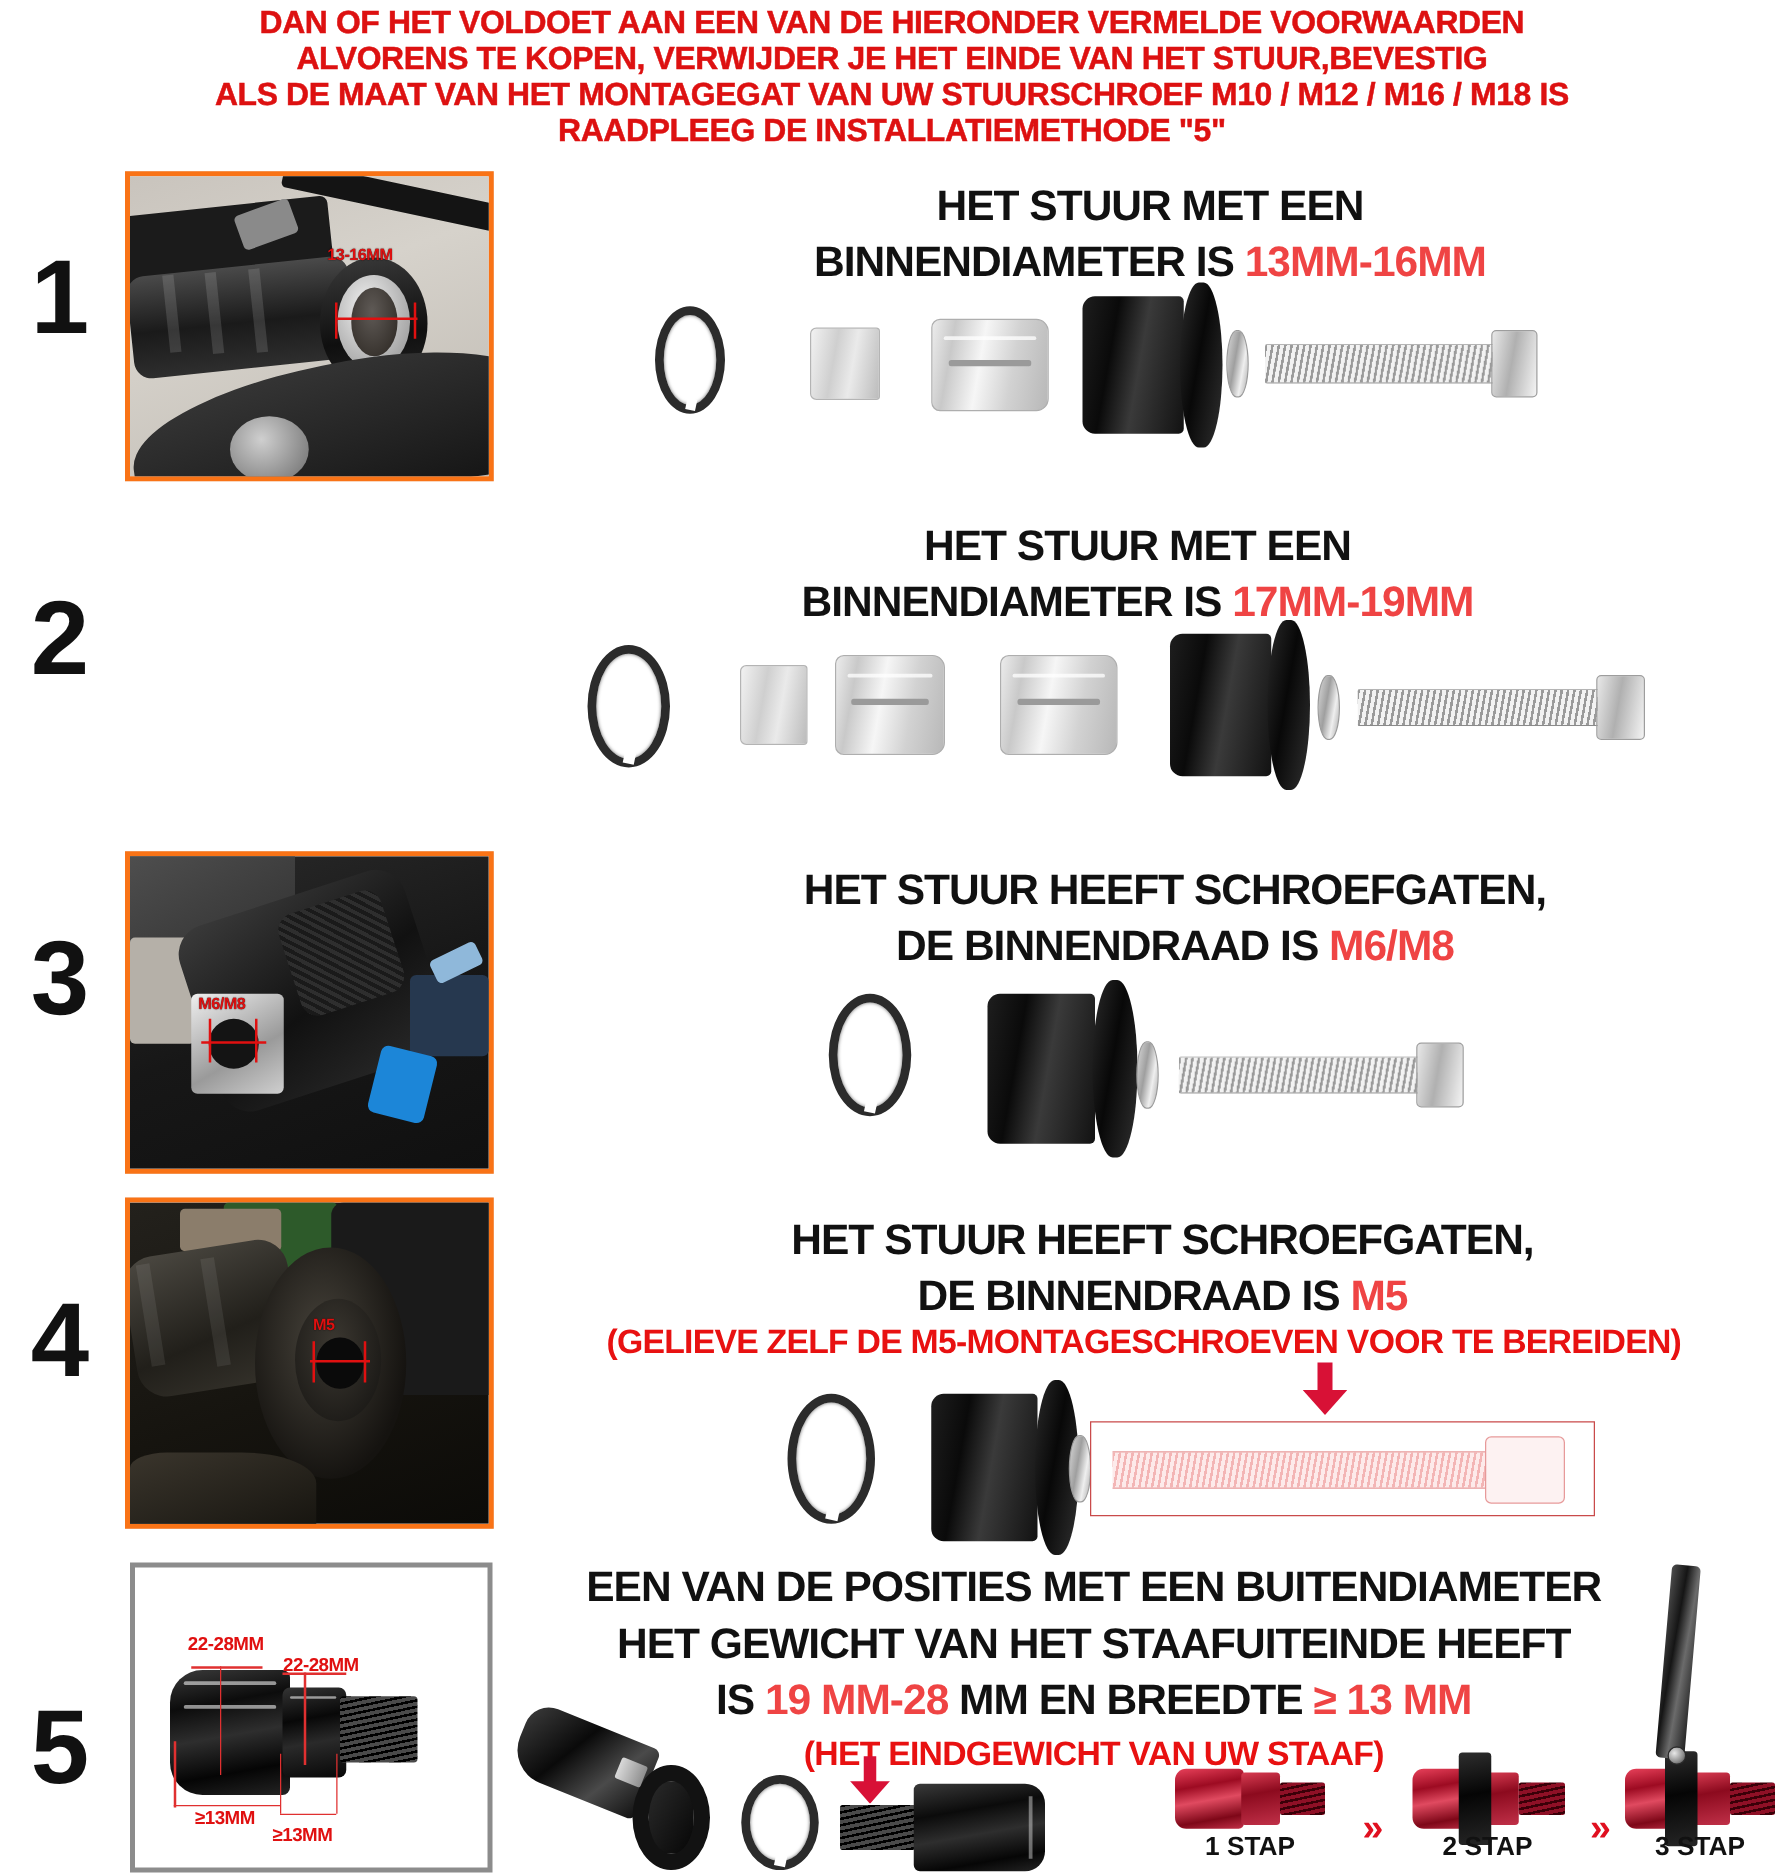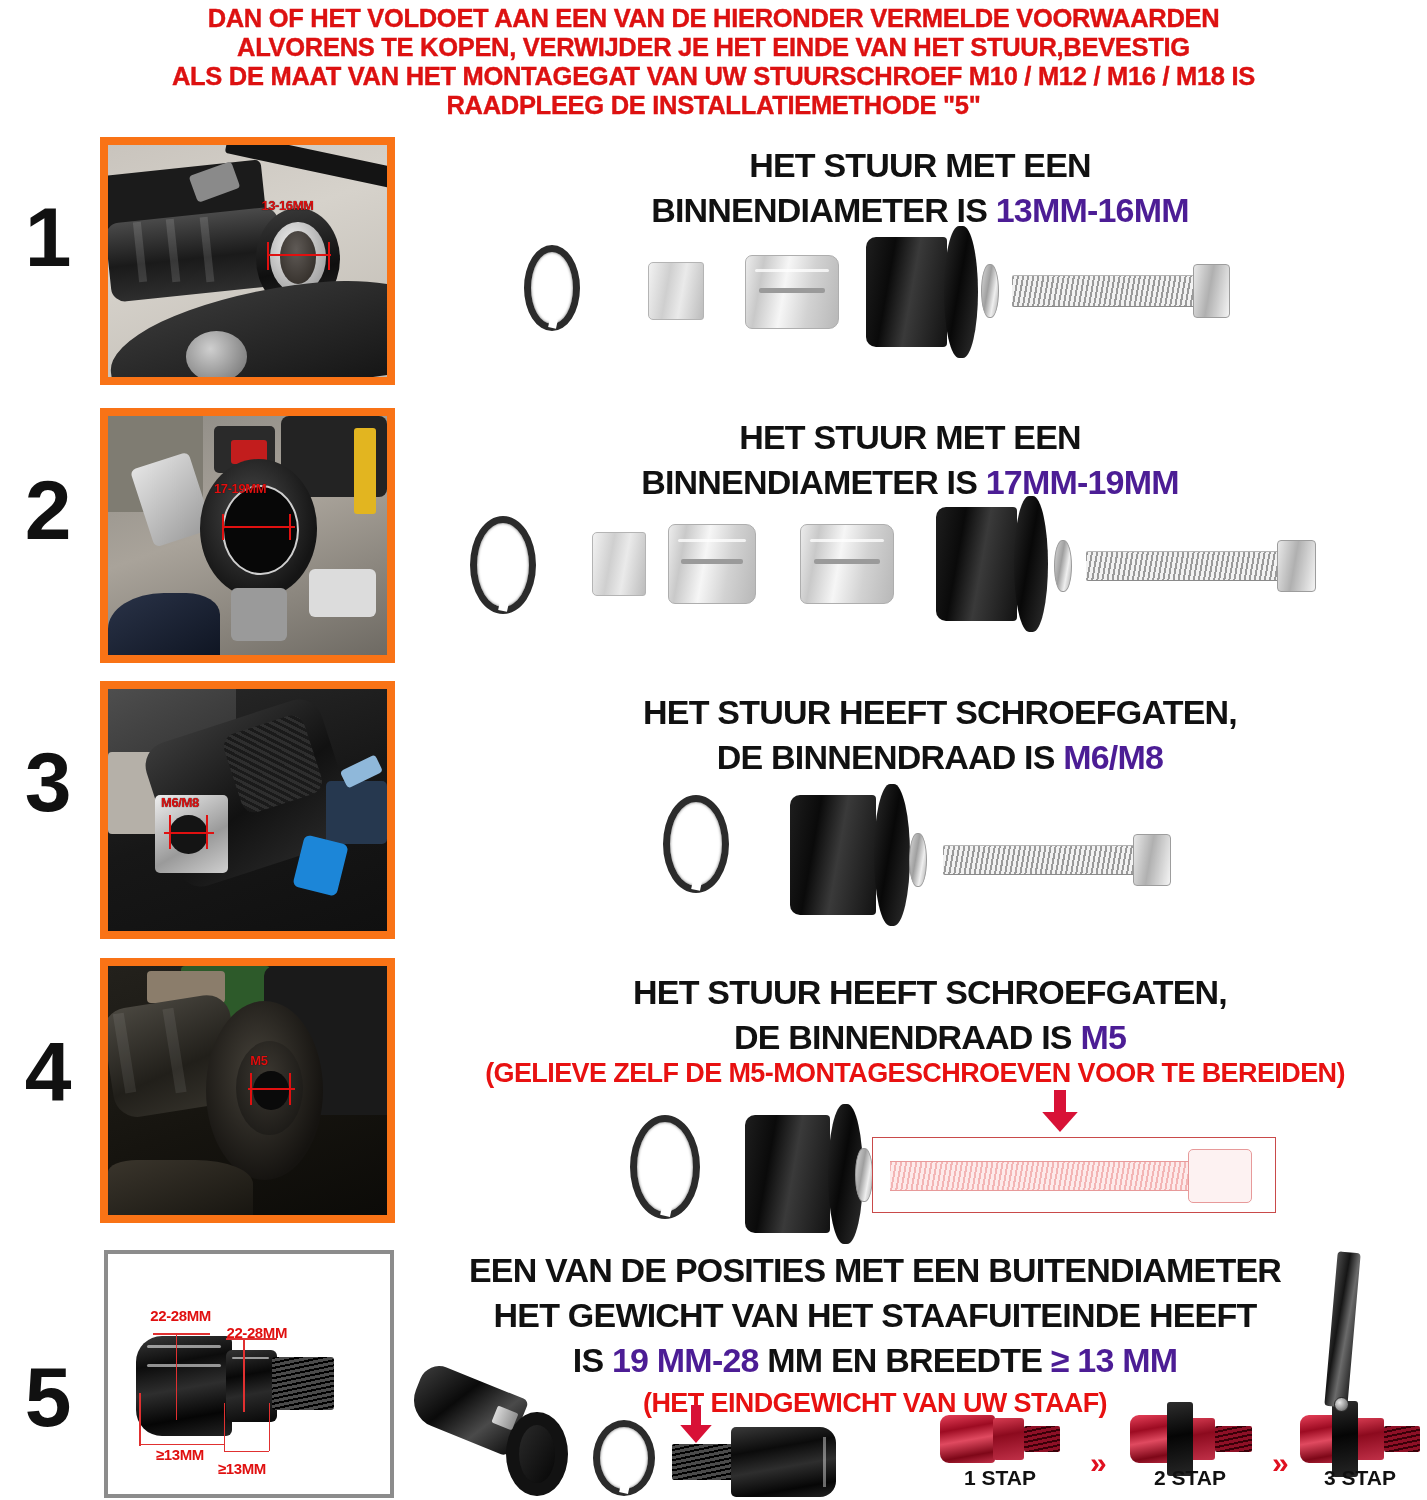--- a/index.html
+++ b/index.html
@@ -21,34 +21,34 @@
   .header div{white-space:nowrap;}
 
   
   .row{position:absolute;left:0;width:1427px;}
   .rownum{
     position:absolute;left:8px;width:80px;text-align:center;
     font-weight:bold;color:#111;font-size:84px;line-height:84px;
     font-family:"Liberation Sans", sans-serif;
   }
   .photo{
-    position:absolute;border:8px solid #f97316;background:#e5e5e5;
+    position:absolute;border:4px solid #f97316;background:#e5e5e5;
     box-sizing:border-box;overflow:hidden;
   }
   .ptag{
     position:absolute;color:#e01010;font-weight:bold;
     font-size:13px;letter-spacing:-0.4px;white-space:nowrap;
     text-shadow:0 0 1px #000;z-index:9;
   }
   .headline{
     position:absolute;text-align:center;color:#111;
     font-weight:bold;font-size:34px;line-height:45px;
     letter-spacing:-0.8px;white-space:nowrap;
   }
-  .headline .hl{color:#4c1d95;text-align:right;}
+  .headline .hl{color:#ef4444;text-align:right;}
   .subline{
     position:absolute;text-align:center;color:#e81111;
     font-weight:bold;font-size:27px;line-height:30px;
     letter-spacing:-0.6px;white-space:nowrap;
   }
 
   
   .part{position:absolute;}
 
   
@@ -281,38 +281,20 @@
     <div class="part washer" style="left:981px;top:264px;width:16px;height:52px;"></div>
     <div class="part bolt" style="left:1012px;top:264px;width:218px;height:52px;">
       <div class="shaft"></div>
         <div class="head"></div>
     </div>
   </div>
 
   <div class="row" style="top:0;height:270px;">
     <div class="rownum" style="top:468px;">2</div>
 
-    <div class="photo" style="left:100px;top:408px;width:295px;height:255px;">
-      <div class="sc" style="left:0;top:0;width:100%;height:100%;background:linear-gradient(160deg,#8d8a84 0%,#a9a39a 45%,#6e6a63 100%);"></div>
-      <div class="sc" style="left:0;top:0;width:34%;height:40%;background:#7f7c72;"></div>
-      <div class="sc" style="left:12%;top:18%;width:22%;height:34%;background:linear-gradient(150deg,#e4e4e4,#9a9a9a);border-radius:6px;transform:rotate(-18deg);"></div>
-      <div class="sc" style="left:38%;top:4%;width:22%;height:20%;background:#2a2a2a;border-radius:5px;"></div>
-      <div class="sc" style="left:44%;top:10%;width:13%;height:10%;background:#c21d1d;border-radius:3px;"></div>
-      <div class="sc" style="left:62%;top:0%;width:38%;height:34%;background:#232323;border-radius:8px;"></div>
-      <div class="sc" style="left:88%;top:5%;width:8%;height:36%;background:#e2b520;border-radius:3px;"></div>
-      <div class="sc" style="left:33%;top:18%;width:42%;height:58%;background:radial-gradient(ellipse at 45% 40%,#4b4b4b,#151515 70%);border-radius:50%;"></div>
-      <div class="sc" style="left:41%;top:29%;width:26%;height:36%;background:#070707;border-radius:50%;border:2px solid #cfcfcf;"></div>
-      <div class="sc" style="left:41%;top:46%;width:26%;height:2px;background:#e01010;"></div>
-      <div class="sc" style="left:41%;top:41%;width:2px;height:11%;background:#e01010;"></div>
-      <div class="sc" style="left:65%;top:41%;width:2px;height:11%;background:#e01010;"></div>
-      <div class="sc" style="left:0;top:74%;width:40%;height:30%;background:linear-gradient(150deg,#2a3348,#0d1320);border-radius:50% 30% 0 0;"></div>
-      <div class="sc" style="left:44%;top:72%;width:20%;height:22%;background:#9a9a9a;border-radius:6px;"></div>
-      <div class="sc" style="left:72%;top:64%;width:24%;height:20%;background:#dcdcdc;border-radius:6px;"></div>
-      <div class="ptag" style="left:38%;top:27%;">17-19MM</div>
-    </div>
 
     <div class="headline" style="left:450px;top:415px;width:920px;">
       <div>HET STUUR MET EEN</div>
       <div>
         <span>BINNENDIAMETER IS </span><span class="hl">17MM-19MM</span>
       </div>
     </div>
 
     <div class="part ring" style="left:470px;top:516px;width:66px;height:98px;"></div>
     <div class="part wedge" style="left:592px;top:532px;width:52px;height:62px;"></div>

